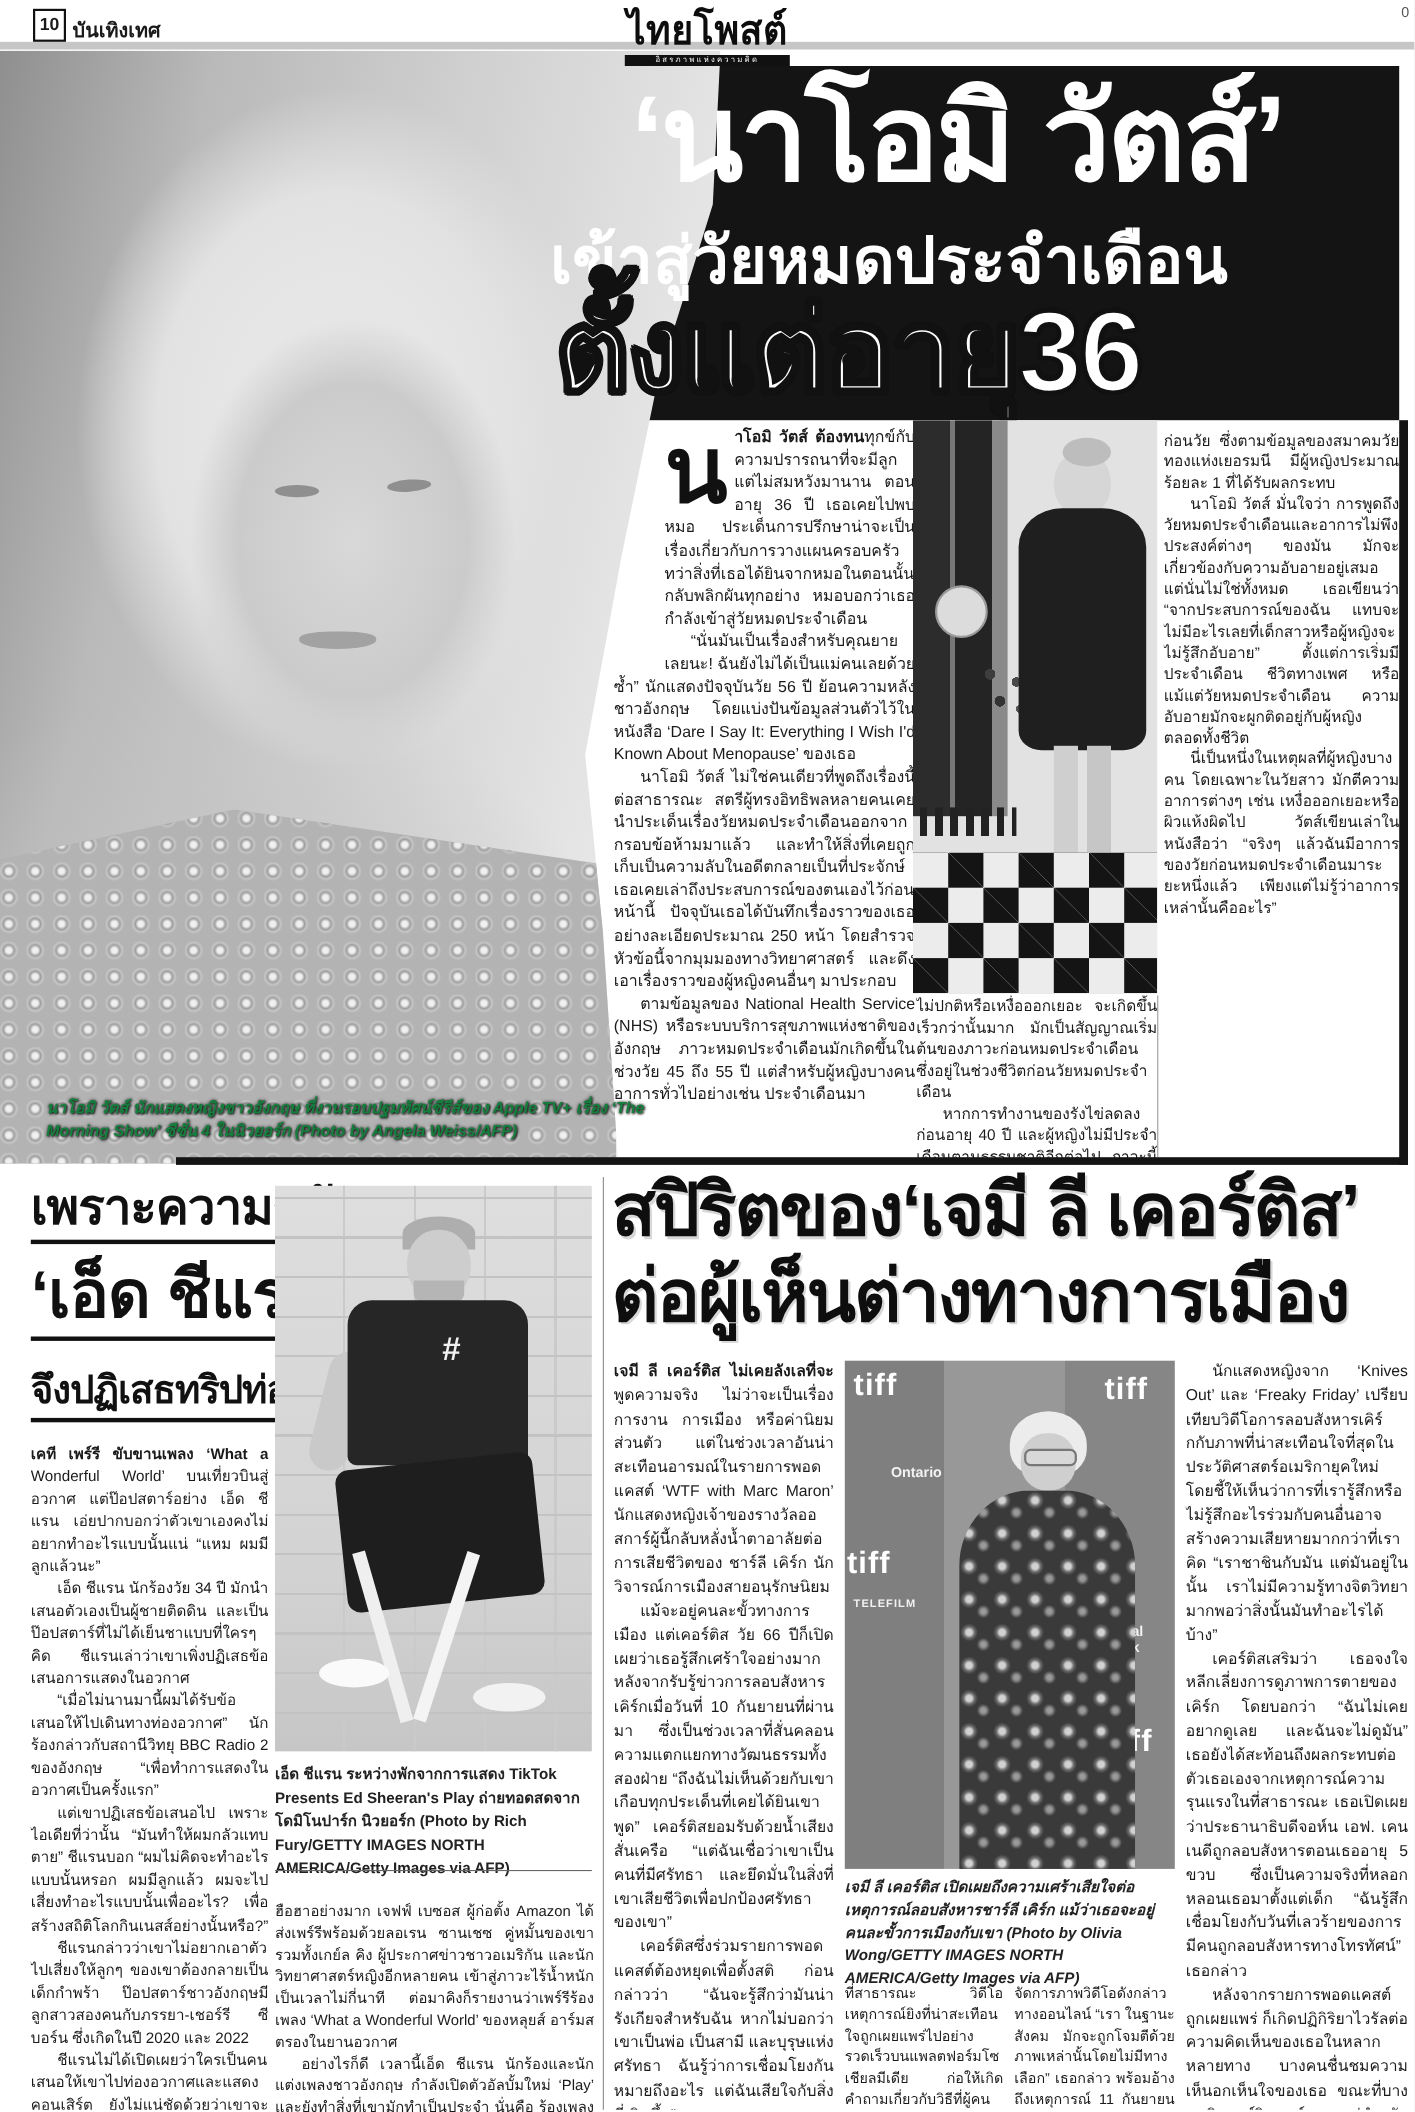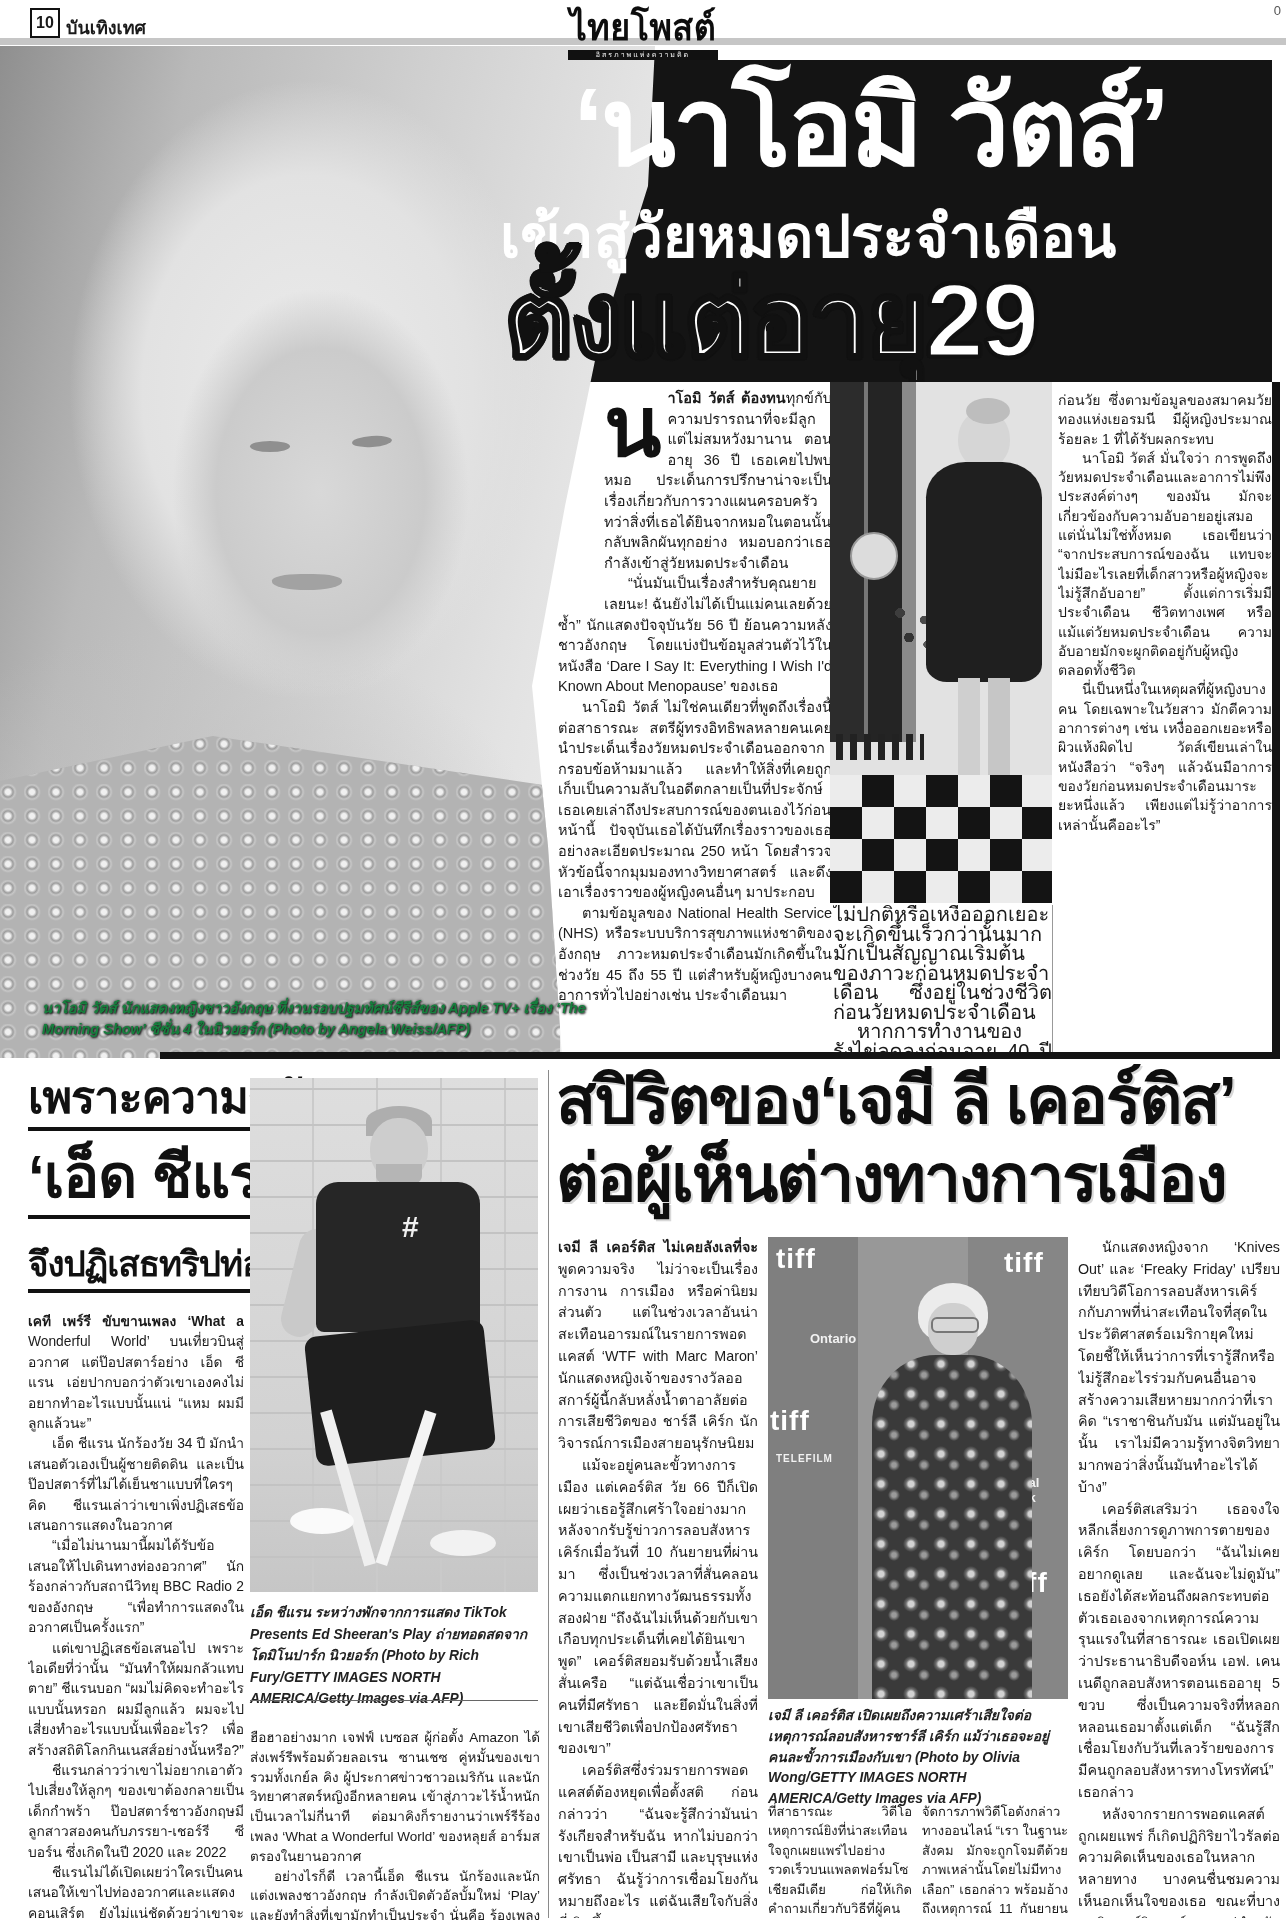--- a/index.html
+++ b/index.html
@@ -49,21 +49,21 @@
     -webkit-text-stroke:3px #111;
     text-shadow:3px 0 0 #111,-3px 0 0 #111,0 3px 0 #111,0 -3px 0 #111,2px 2px 0 #111,-2px 2px 0 #111,2px -2px 0 #111,-2px -2px 0 #111;}
 
   
   .body-col{text-align:justify;overflow:hidden;z-index:3;}
   .body-col p{margin:0;text-indent:24px;}
   .body-col p.no-indent{text-indent:0;}
   #main-col-a{left:558px;top:388px;width:274px;height:664px;font-size:14.5px;line-height:20.6px;}
   .spA{float:left;width:46px;height:206px;}
   #dropcap{float:left;font-size:84px;line-height:66px;font-weight:bold;margin:6px 6px 0 0;color:#111;}
-  #main-col-b{left:833px;top:905px;width:219px;height:148px;font-size:20px;line-height:19.5px;}
+  #main-col-b{left:833px;top:905px;width:219px;height:148px;font-size:14px;line-height:19.5px;}
   #main-col-c{left:1058px;top:391px;width:214px;height:661px;font-size:14px;line-height:19.3px;}
   b.lead{font-weight:bold;}
 
   
   #inset-photo{left:830px;top:382px;width:222px;height:521px;background:#e2e2e2;overflow:hidden;z-index:3;}
   #inset-wardrobe{left:0;top:0;width:86px;height:360px;
     background:linear-gradient(90deg,#2c2c2c 0 34px,#777 34px 38px,#242424 38px 72px,#8a8a8a 72px 86px);}
   #armani-circle{left:20px;top:150px;width:44px;height:44px;border:2px solid #9a9a9a;border-radius:50%;background:#dcdcdc;}
   #inset-bouquet{left:52px;top:210px;width:60px;height:70px;background:radial-gradient(circle 8px at 30% 30%,#3d3d3d 60%,rgba(0,0,0,0) 62%),radial-gradient(circle 7px at 70% 40%,#4a4a4a 60%,rgba(0,0,0,0) 62%),radial-gradient(circle 8px at 45% 65%,#333 60%,rgba(0,0,0,0) 62%),radial-gradient(circle 6px at 75% 75%,#555 60%,rgba(0,0,0,0) 62%);}
   #inset-bottles{left:6px;top:352px;width:88px;height:26px;
@@ -102,21 +102,21 @@
   #ed-beard{left:126px;top:86px;width:46px;height:24px;background:#b5b5b5;border-radius:0 0 50% 50%;}
   #ed-tee{left:66px;top:104px;width:164px;height:150px;background:#262626;border-radius:22px 22px 8px 8px;}
   #ed-hash{left:86px;top:28px;width:40px;color:#f0f0f0;font-size:30px;font-weight:bold;}
   #ed-arm{left:40px;top:150px;width:36px;height:110px;background:#c9c9c9;border-radius:18px;transform:rotate(14deg);}
   #ed-pants{left:60px;top:250px;width:180px;height:130px;background:#1e1e1e;border-radius:12px;transform:rotate(-6deg);}
   #ed-chair-a{left:150px;top:330px;width:12px;height:160px;background:#f4f4f4;transform:rotate(18deg);}
   #ed-chair-b{left:92px;top:330px;width:12px;height:160px;background:#efefef;transform:rotate(-16deg);}
   #ed-chair-c{left:58px;top:300px;width:150px;height:10px;background:#f4f4f4;transform:rotate(4deg);}
   #ed-shoe-a{left:40px;top:430px;width:64px;height:26px;background:#fafafa;border-radius:50%;}
   #ed-shoe-b{left:180px;top:452px;width:66px;height:26px;background:#f2f2f2;border-radius:50%;}
-  #ed-caption{left:250px;top:1602px;width:288px;font-size:13.8px;font-weight:bold;font-style:italic;
+  #ed-caption{left:250px;top:1602px;width:288px;font-size:13.8px;font-weight:bold;
     line-height:21.5px;color:#222;}
   #ed-caption-rule{left:250px;top:1700px;width:288px;height:1px;background:#666;}
   #ed-bottom{left:250px;top:1712px;width:290px;height:206px;font-size:13.5px;line-height:19.8px;margin-top:16px;}
 
   
   .jlc-hl{font-weight:900;color:#0e0e0e;letter-spacing:-2px;text-shadow:2px 2px 0 #d8d8d8;}
   #jlc-hl1{left:556px;top:1062px;font-size:66px;line-height:76px;text-align:right;}
   #jlc-hl2{left:556px;top:1140px;font-size:66px;line-height:76px;}
   #jlc-col1{left:558px;top:1237px;width:200px;height:681px;font-size:14.3px;line-height:21.8px;}
   #jlc-col4{left:1078px;top:1237px;width:202px;height:681px;font-size:14.3px;line-height:21.8px;}
@@ -154,21 +154,21 @@
 
   <div class="abs" id="naomi-photo">
     <div class="abs eye" id="eye-l"></div>
     <div class="abs eye" id="eye-r"></div>
     <div class="abs" id="lips"></div>
     <div class="abs" id="naomi-dress"></div>
   </div>
 
   <div class="abs" id="hl1">‘นาโอมิ วัตส์’</div>
   <div class="abs" id="hl2">เข้าสู่วัยหมดประจำเดือน</div>
-  <div class="abs" id="hl3">ตั้งแต่อายุ29</div>
+  <div class="abs" id="hl3">ตั้งแต่อายุ36</div>
 
   <div class="abs body-col" id="main-col-a">
     <div class="spA"></div>
     <p class="no-indent"><span id="dropcap">น</span><b class="lead">าโอมิ วัตส์ ต้องทน</b><span>ทุกข์กับความปรารถนาที่จะมีลูกแต่ไม่สมหวังมานาน ตอนอายุ 36 ปี เธอเคยไปพบหมอ ประเด็นการปรึกษาน่าจะเป็นเรื่องเกี่ยวกับการวางแผนครอบครัว ทว่าสิ่งที่เธอได้ยินจากหมอในตอนนั้นกลับพลิกผันทุกอย่าง หมอบอกว่าเธอกำลังเข้าสู่วัยหมดประจำเดือน</span></p>
     <p>“นั่นมันเป็นเรื่องสำหรับคุณยายเลยนะ! ฉันยังไม่ได้เป็นแม่คนเลยด้วยซ้ำ” นักแสดงปัจจุบันวัย 56 ปี ย้อนความหลังชาวอังกฤษ โดยแบ่งปันข้อมูลส่วนตัวไว้ในหนังสือ ‘Dare I Say It: Everything I Wish I'd Known About Menopause’ ของเธอ</p>
     <p>นาโอมิ วัตส์ ไม่ใช่คนเดียวที่พูดถึงเรื่องนี้ต่อสาธารณะ สตรีผู้ทรงอิทธิพลหลายคนเคยนำประเด็นเรื่องวัยหมดประจำเดือนออกจากกรอบข้อห้ามมาแล้ว และทำให้สิ่งที่เคยถูกเก็บเป็นความลับในอดีตกลายเป็นที่ประจักษ์ เธอเคยเล่าถึงประสบการณ์ของตนเองไว้ก่อนหน้านี้ ปัจจุบันเธอได้บันทึกเรื่องราวของเธออย่างละเอียดประมาณ 250 หน้า โดยสำรวจหัวข้อนี้จากมุมมองทางวิทยาศาสตร์ และดึงเอาเรื่องราวของผู้หญิงคนอื่นๆ มาประกอบ</p>
     <p>ตามข้อมูลของ National Health Service (NHS) หรือระบบบริการสุขภาพแห่งชาติของอังกฤษ ภาวะหมดประจำเดือนมักเกิดขึ้นในช่วงวัย 45 ถึง 55 ปี แต่สำหรับผู้หญิงบางคน อาการทั่วไปอย่างเช่น ประจำเดือนมา</p>
   </div>
 
   <div class="abs" id="inset-photo">

